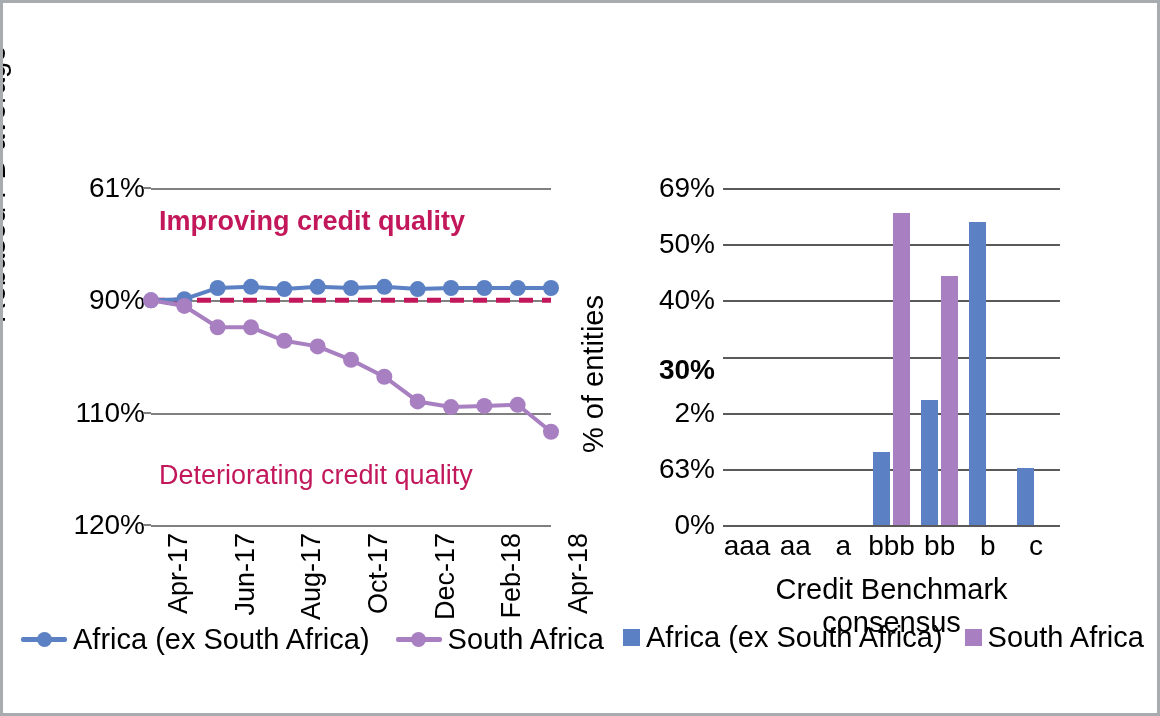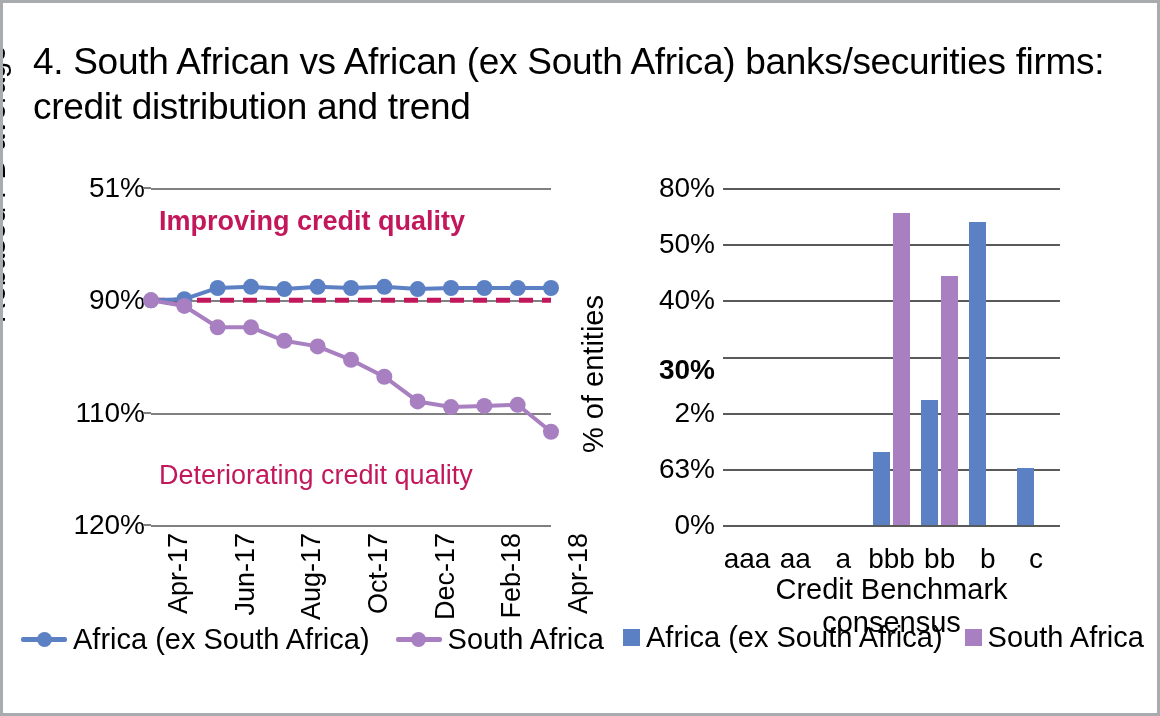--- a/index.html
+++ b/index.html
@@ -143,21 +143,21 @@
     height: 100%;
     display: flex;
     justify-content: center;
     align-items: flex-end;
     gap: 3px;
   }
   .bar { width: 17px; }
   .xtick-bar {
     position: absolute;
     top: 100%;
-    margin-top: 18px;
+    margin-top: 5px;
     transform: translateX(-50%);
     font-size: 28px;
     color: #000;
     white-space: nowrap;
   }
   #xlabel-right {
     position: absolute;
     left: 0;
     right: 0;
     top: 100%;
@@ -209,30 +209,29 @@
     font-size: 28px;
     color: #000;
     white-space: nowrap;
   }
 </style>
 </head>
 <body>
 
 <div id="figure">
 
-  <div id="title">4. South African vs African (ex South Africa) banks/securities firms: credit distribution and trend</div>
 
   <div class="panel" id="left-panel">
 
     <div id="ylabel-left">Rebased PD average</div>
 
     <div id="left-plot">
       <div id="left-grid">
           <div class="gridline" style="top: 0px;"></div>
-          <div class="ytick" style="top: 0px;">51%</div>
+          <div class="ytick" style="top: 0px;">61%</div>
           <div class="ytick-tickmark" style="top: 0px;"></div>
           <div class="gridline" style="top: 112.333px;"></div>
           <div class="ytick" style="top: 112.333px;">90%</div>
           <div class="ytick-tickmark" style="top: 112.333px;"></div>
           <div class="gridline" style="top: 224.667px;"></div>
           <div class="ytick" style="top: 224.667px;">110%</div>
           <div class="ytick-tickmark" style="top: 224.667px;"></div>
           <div class="gridline" style="top: 337px;"></div>
           <div class="ytick" style="top: 337px;">120%</div>
           <div class="ytick-tickmark" style="top: 337px;"></div>
@@ -296,21 +295,21 @@
           <div class="ytick-bar" style="top: 280.833px;">63%</div>
           <div class="gridline-bar" style="top: 224.667px;"></div>
           <div class="ytick-bar" style="top: 224.667px;">2%</div>
           <div class="gridline-bar" style="top: 168.5px;"></div>
           <div class="ytick-bar" style="top: 182px; font-weight: bold;">30%</div>
           <div class="gridline-bar" style="top: 112.333px;"></div>
           <div class="ytick-bar" style="top: 112.333px;">40%</div>
           <div class="gridline-bar" style="top: 56.1667px;"></div>
           <div class="ytick-bar" style="top: 56.1667px; margin-left: 32px;">50%</div>
           <div class="gridline-bar" style="top: 0px;"></div>
-          <div class="ytick-bar" style="top: 0px;">80%</div>
+          <div class="ytick-bar" style="top: 0px;">69%</div>
         </div>
       <div id="right-bars">
           <div class="bar-group" style="left: 0px; width: 48.1429px;">
             <div class="bar" style="height: 0px; background: rgb(91, 128, 195); visibility: hidden;"></div>
             <div class="bar" style="height: 0px; background: rgb(168, 127, 192); visibility: hidden;"></div>
           </div>
           <div class="bar-group" style="left: 48.1429px; width: 48.1429px;">
             <div class="bar" style="height: 0px; background: rgb(91, 128, 195); visibility: hidden;"></div>
             <div class="bar" style="height: 0px; background: rgb(168, 127, 192); visibility: hidden;"></div>
           </div>

